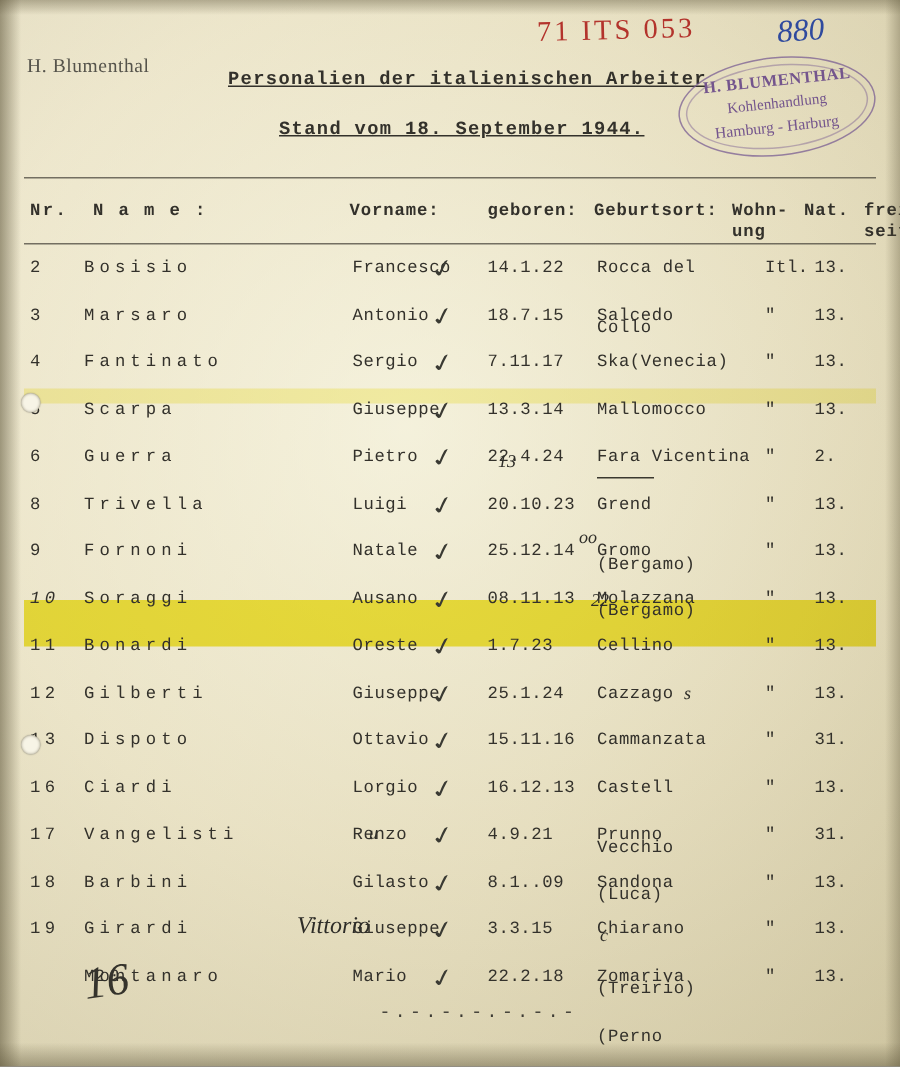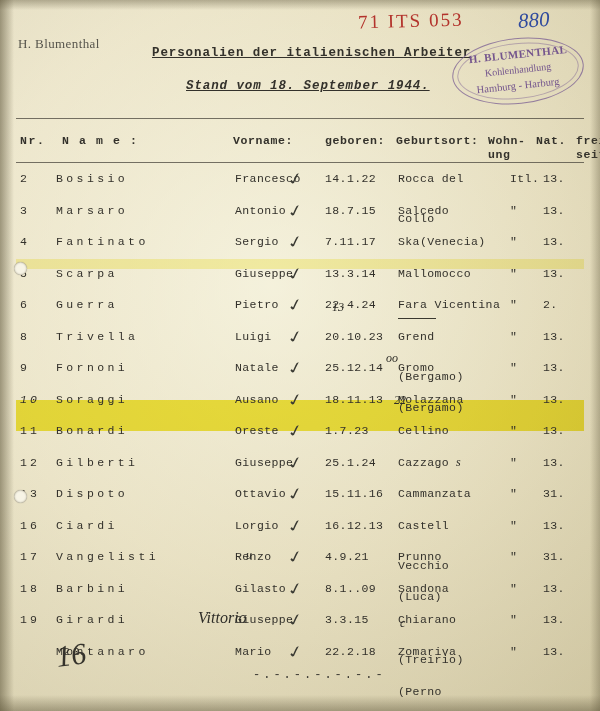--- a/index.html
+++ b/index.html
@@ -68,21 +68,20 @@
     left: 152px; top: 46px;
     font-size: 12.5px;
     font-weight: bold;
     letter-spacing: 0.9px;
   }
   #doc-subtitle {
     left: 186px; top: 79px;
     font-size: 12.5px;
     font-weight: bold;
     letter-spacing: 0.9px;
-    font-style: italic;
   }
 
   
   #archive-num {
     left: 358px; top: 10px;
     font-family: "Liberation Serif", serif;
     color: #b3332c;
     font-size: 19px;
     letter-spacing: 2px;
     transform: rotate(-1.5deg);
@@ -339,21 +338,21 @@
         <div class="cell typed c-ort">Gromo</div>
         <div class="cell typed c-ort2">(Bergamo)</div>
         <div class="cell typed c-nat">"</div>
         <div class="cell typed c-frei">13.</div>
         <div class="check">✓</div>
       </div>
       <div class="row">
         <div class="cell typed c-nr" style="letter-spacing:3px;font-style:italic;">10</div>
         <div class="cell typed c-name">Soraggi</div>
         <div class="cell typed c-vor">Ausano</div>
-        <div class="cell typed c-geb">18.11.13</div>
+        <div class="cell typed c-geb">08.11.13</div>
         <div class="cell typed c-ort">Molazzana</div>
         <div class="cell typed c-nat">"</div>
         <div class="cell typed c-frei">13.</div>
         <div class="check">✓</div>
       </div>
       <div class="row">
         <div class="cell typed c-nr" style="letter-spacing:3px;">11</div>
         <div class="cell typed c-name">Bonardi</div>
         <div class="cell typed c-vor">Oreste</div>
         <div class="cell typed c-geb">1.7.23</div>

